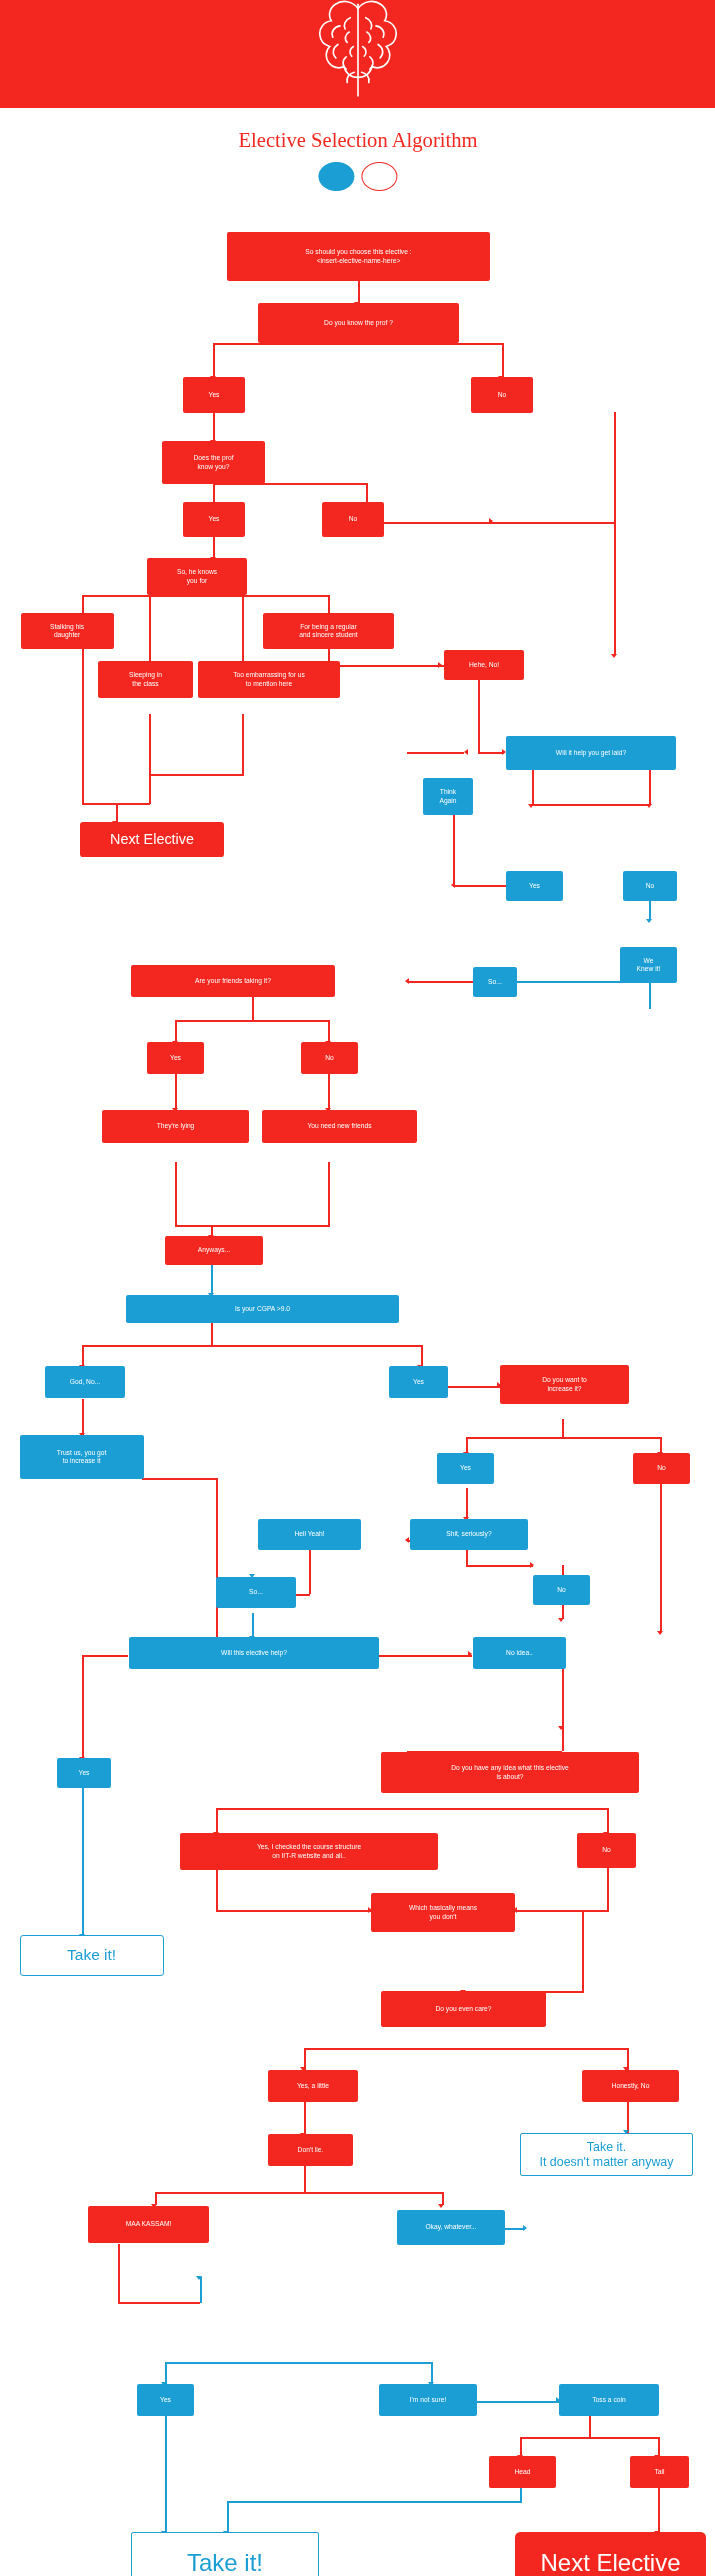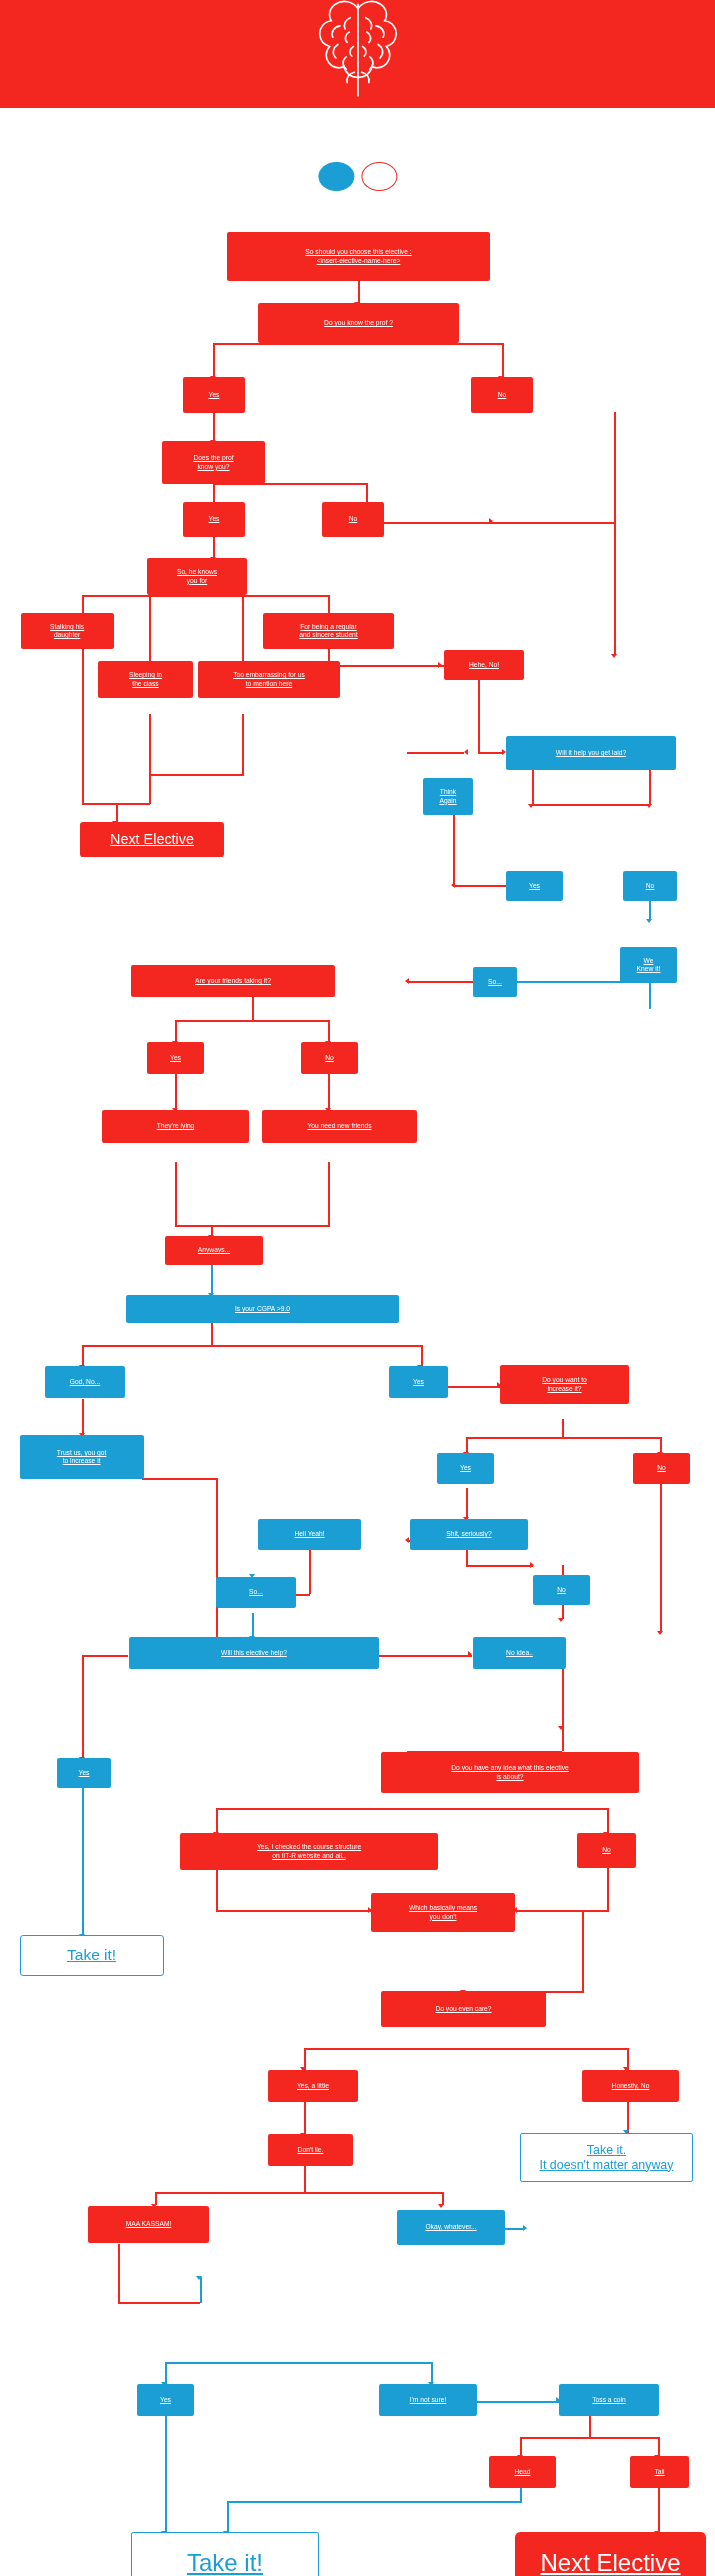--- a/index.html
+++ b/index.html
@@ -13,21 +13,21 @@
          color:#f3271f;font-size:20.6px;font-family:"Liberation Serif",serif;}
   .legend{position:absolute;top:162px;left:50%;transform:translateX(-50%);
           display:flex;gap:7.2px;align-items:center;}
   .legend .dot{width:36px;height:29px;border-radius:50%;box-sizing:border-box;}
   .legend .blue{background:#1a9ed4;border:1.5px solid #1a9ed4;}
   .legend .white{background:#fff;border:1.5px solid #f3271f;}
 
   
   .node{position:absolute;box-sizing:border-box;display:flex;align-items:center;
         justify-content:center;text-align:center;color:#fff;border-radius:2.1px;
-        font-size:6.7px;line-height:1.2;padding:2.6px 3.6px;text-decoration:underline;}
+        font-size:6.7px;line-height:1.2;padding:2.6px 3.6px;}
   .red{background:#f3271f;}
   .blue{background:#1a9ed4;}
   .big{font-size:14.4px;border-radius:3.1px;}
   .outline-blue{background:#fff;border:1px solid #1a9ed4;color:#1a9ed4;}
   .outline-blue.big{font-size:15.5px;}
 
   
   .ln{position:absolute;background:#f3271f;}
   .ln.b{background:#1a9ed4;}
   .arw{position:absolute;width:0;height:0;}
@@ -48,20 +48,21 @@
       <g fill="none" stroke="#ffffff" stroke-width="3.2" stroke-linecap="round">
         <path d="M135 18 L135 196"></path>
         <path d="M135 26c-10-14-30-18-44-8-12 8-14 22-8 32-14 2-24 14-22 28 1 11 9 19 19 22-8 8-9 22-2 31 7 10 20 13 30 8 2 12 13 21 27 21"></path>
         <path d="M135 26c10-14 30-18 44-8 12 8 14 22 8 32 14 2 24 14 22 28-1 11-9 19-19 22 8 8 9 22 2 31-7 10-20 13-30 8-2 12-13 21-27 21"></path>
         <path d="M120 44c-10 4-14 14-10 22M100 60c-12 2-18 12-14 22M96 96c-10 6-12 18-4 26M112 120c-8 6-8 18 0 24M128 150c-10 2-16 10-14 20M118 72c-8 4-10 14-4 20M126 100c-7 4-9 13-3 19"></path>
         <path d="M150 44c10 4 14 14 10 22M170 60c12 2 18 12 14 22M174 96c10 6 12 18 4 26M158 120c8 6 8 18 0 24M142 150c10 2 16 10 14 20M152 72c8 4 10 14 4 20M144 100c7 4 9 13 3 19"></path>
       </g>
     </svg>
   </div>
 
+  <div class="title">Elective Selection Algorithm</div>
   <div class="legend">
     <span class="dot blue"></span>
     <span class="dot white"></span>
   </div>
 
   <div class="ln" style="left:358px;top:281px;width:1.5px;height:22px;"></div>
   <div class="arw d" style="left:354px;top:302px;"></div>
 
   <div class="ln" style="left:213px;top:343px;width:290px;height:1.5px;"></div>
   <div class="ln" style="left:213px;top:343px;width:1.5px;height:34px;"></div>
@@ -351,21 +352,21 @@
   <div class="node red" style="left:180px;top:1833px;width:258px;height:37px;white-space:pre-line;">Yes, I checked the course structure
 on IIT-R website and all..</div>
   <div class="node red" style="left:577px;top:1833px;width:59px;height:35px;">No</div>
   <div class="node red" style="left:371px;top:1893px;width:144px;height:39px;white-space:pre-line;">Which basically means
 you don't</div>
   <div class="node outline-blue big" style="left:19.6px;top:1935px;width:144px;height:41px;">Take it!</div>
   <div class="node red" style="left:381px;top:1991px;width:165px;height:36px;">Do you even care?</div>
   <div class="node red" style="left:268px;top:2070px;width:90px;height:32px;">Yes, a little</div>
   <div class="node red" style="left:582px;top:2070px;width:97px;height:32px;">Honestly, No</div>
   <div class="node red" style="left:268px;top:2134px;width:85px;height:32px;">Don't lie.</div>
-  <div class="node outline-blue" style="left:520px;top:2133px;width:173px;height:49px;white-space:pre-line;font-size:12.4px;">Take it.
+  <div class="node outline-blue" style="left:520px;top:2133px;width:173px;height:43px;white-space:pre-line;font-size:12.4px;">Take it.
 It doesn't matter anyway</div>
   <div class="node red" style="left:88px;top:2206px;width:121px;height:37px;">MAA KASSAM!</div>
   <div class="node blue" style="left:397px;top:2210px;width:108px;height:35px;">Okay, whatever...</div>
   <div class="node blue" style="left:137px;top:2384px;width:57px;height:32px;">Yes</div>
   <div class="node blue" style="left:379px;top:2384px;width:98px;height:32px;">I'm not sure!</div>
   <div class="node blue" style="left:559px;top:2384px;width:100px;height:32px;">Toss a coin</div>
   <div class="node red" style="left:489px;top:2456px;width:67px;height:32px;">Head</div>
   <div class="node red" style="left:630px;top:2456px;width:59px;height:32px;">Tail</div>
   <div class="node outline-blue" style="left:131px;top:2532px;width:188px;height:62px;font-size:24px;">Take it!</div>
   <div class="node red" style="left:515px;top:2532px;width:191px;height:62px;font-size:24px;border-radius:5.2px;">Next Elective</div>

